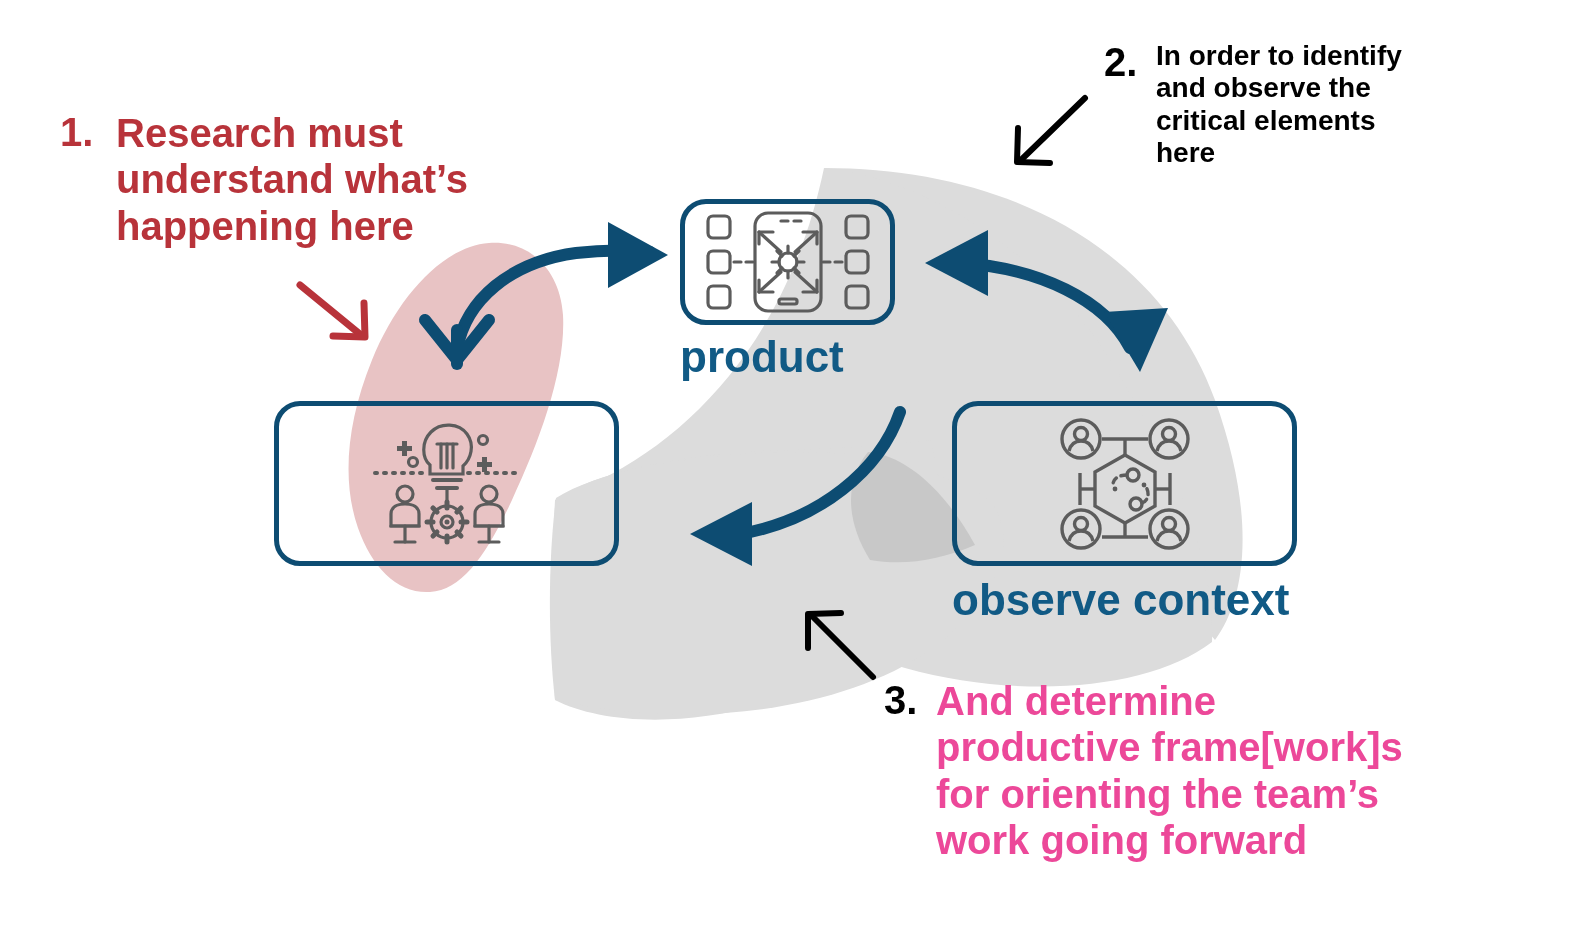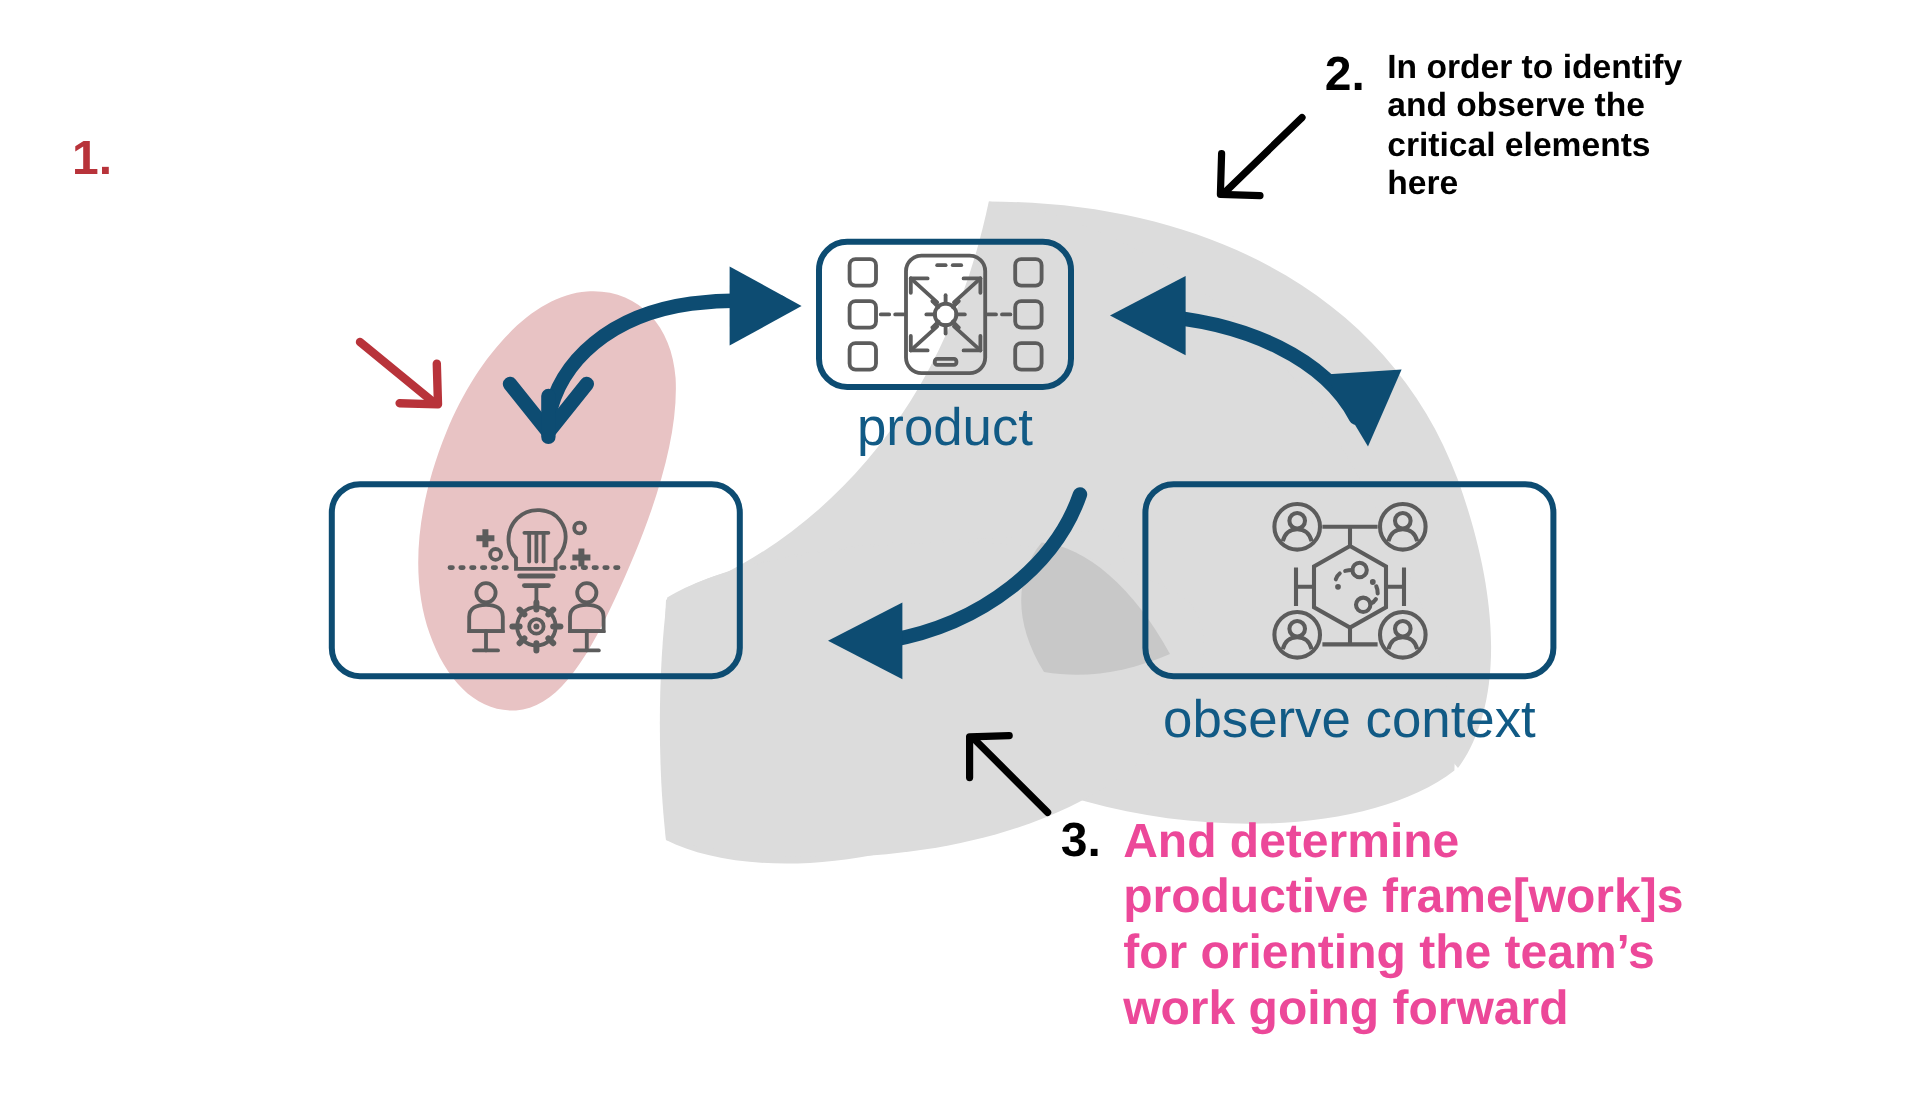--- a/index.html
+++ b/index.html
@@ -33,23 +33,23 @@
     position: absolute;
     box-sizing: border-box;
     border: 5px solid #0d4c72;
     border-radius: 26px;
     background: transparent;
   }
   .node-label {
     position: absolute;
     color: #115a85;
     font-size: 44px;
-    font-weight: 400;
+    font-weight: 700;
     letter-spacing: 0px;
-    text-align: center;
+    text-align: left;
     white-space: nowrap;
     line-height: 1;
   }
   #node-product {
     left: 680px; top: 199px;
     width: 215px; height: 126px;
   }
   #label-product {
     left: 680px; top: 335px; width: 215px;
   }
@@ -349,20 +349,23 @@
       <path d="M 1085 98 L 1022 159" stroke="#000000" stroke-width="6" stroke-linecap="round" fill="none"></path>
       <path d="M 1018 128 L 1017 162 L 1050 163" stroke="#000000" stroke-width="6" stroke-linecap="round" stroke-linejoin="round" fill="none"></path>
     </g>
     <g>
       <path d="M 873 677 L 812 616" stroke="#000000" stroke-width="6" stroke-linecap="round" fill="none"></path>
       <path d="M 808 648 L 808 614 L 841 613" stroke="#000000" stroke-width="6" stroke-linecap="round" stroke-linejoin="round" fill="none"></path>
     </g>
   </svg>
 
   <div class="ann-num" id="ann1-num">1.</div>
+  <div class="annotation" id="ann1">Research must
+understand what’s
+happening here</div>
 
   <div class="ann-num" id="ann2-num">2.</div>
   <div class="annotation" id="ann2">In order to identify
 and observe the
 critical elements
 here</div>
 
   <div class="ann-num" id="ann3-num">3.</div>
   <div class="annotation" id="ann3">And determine
 productive frame[work]s

